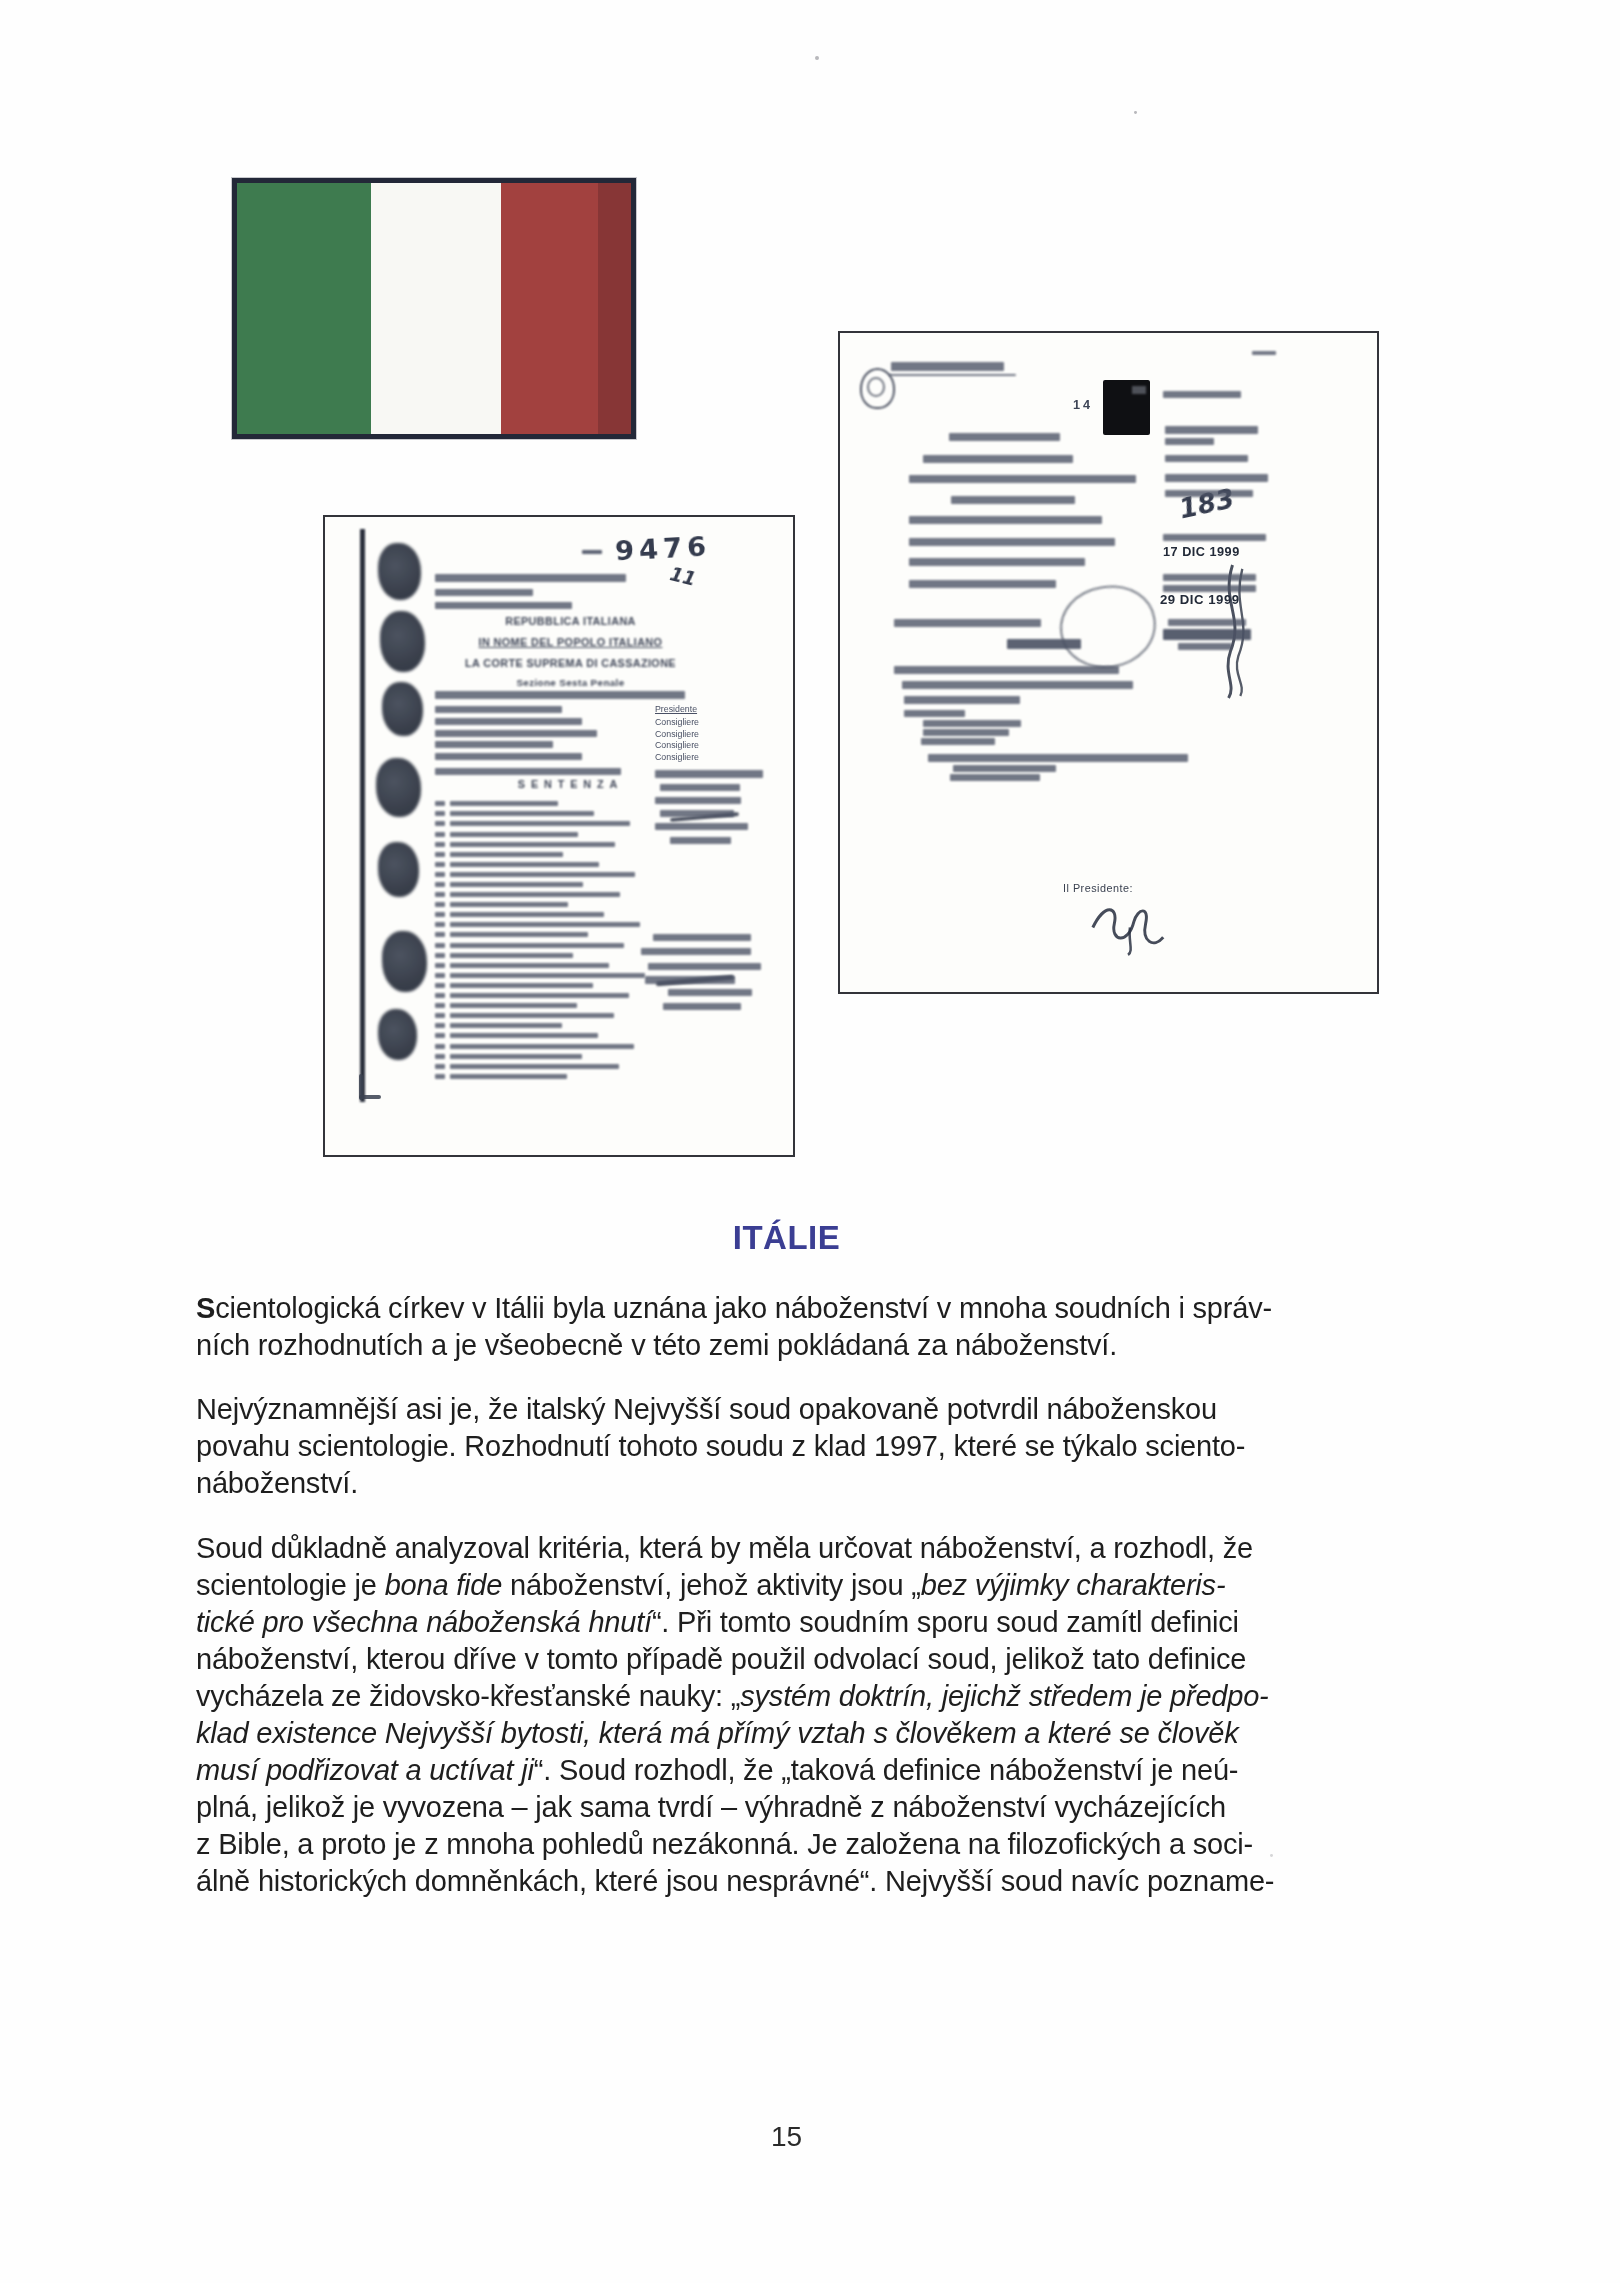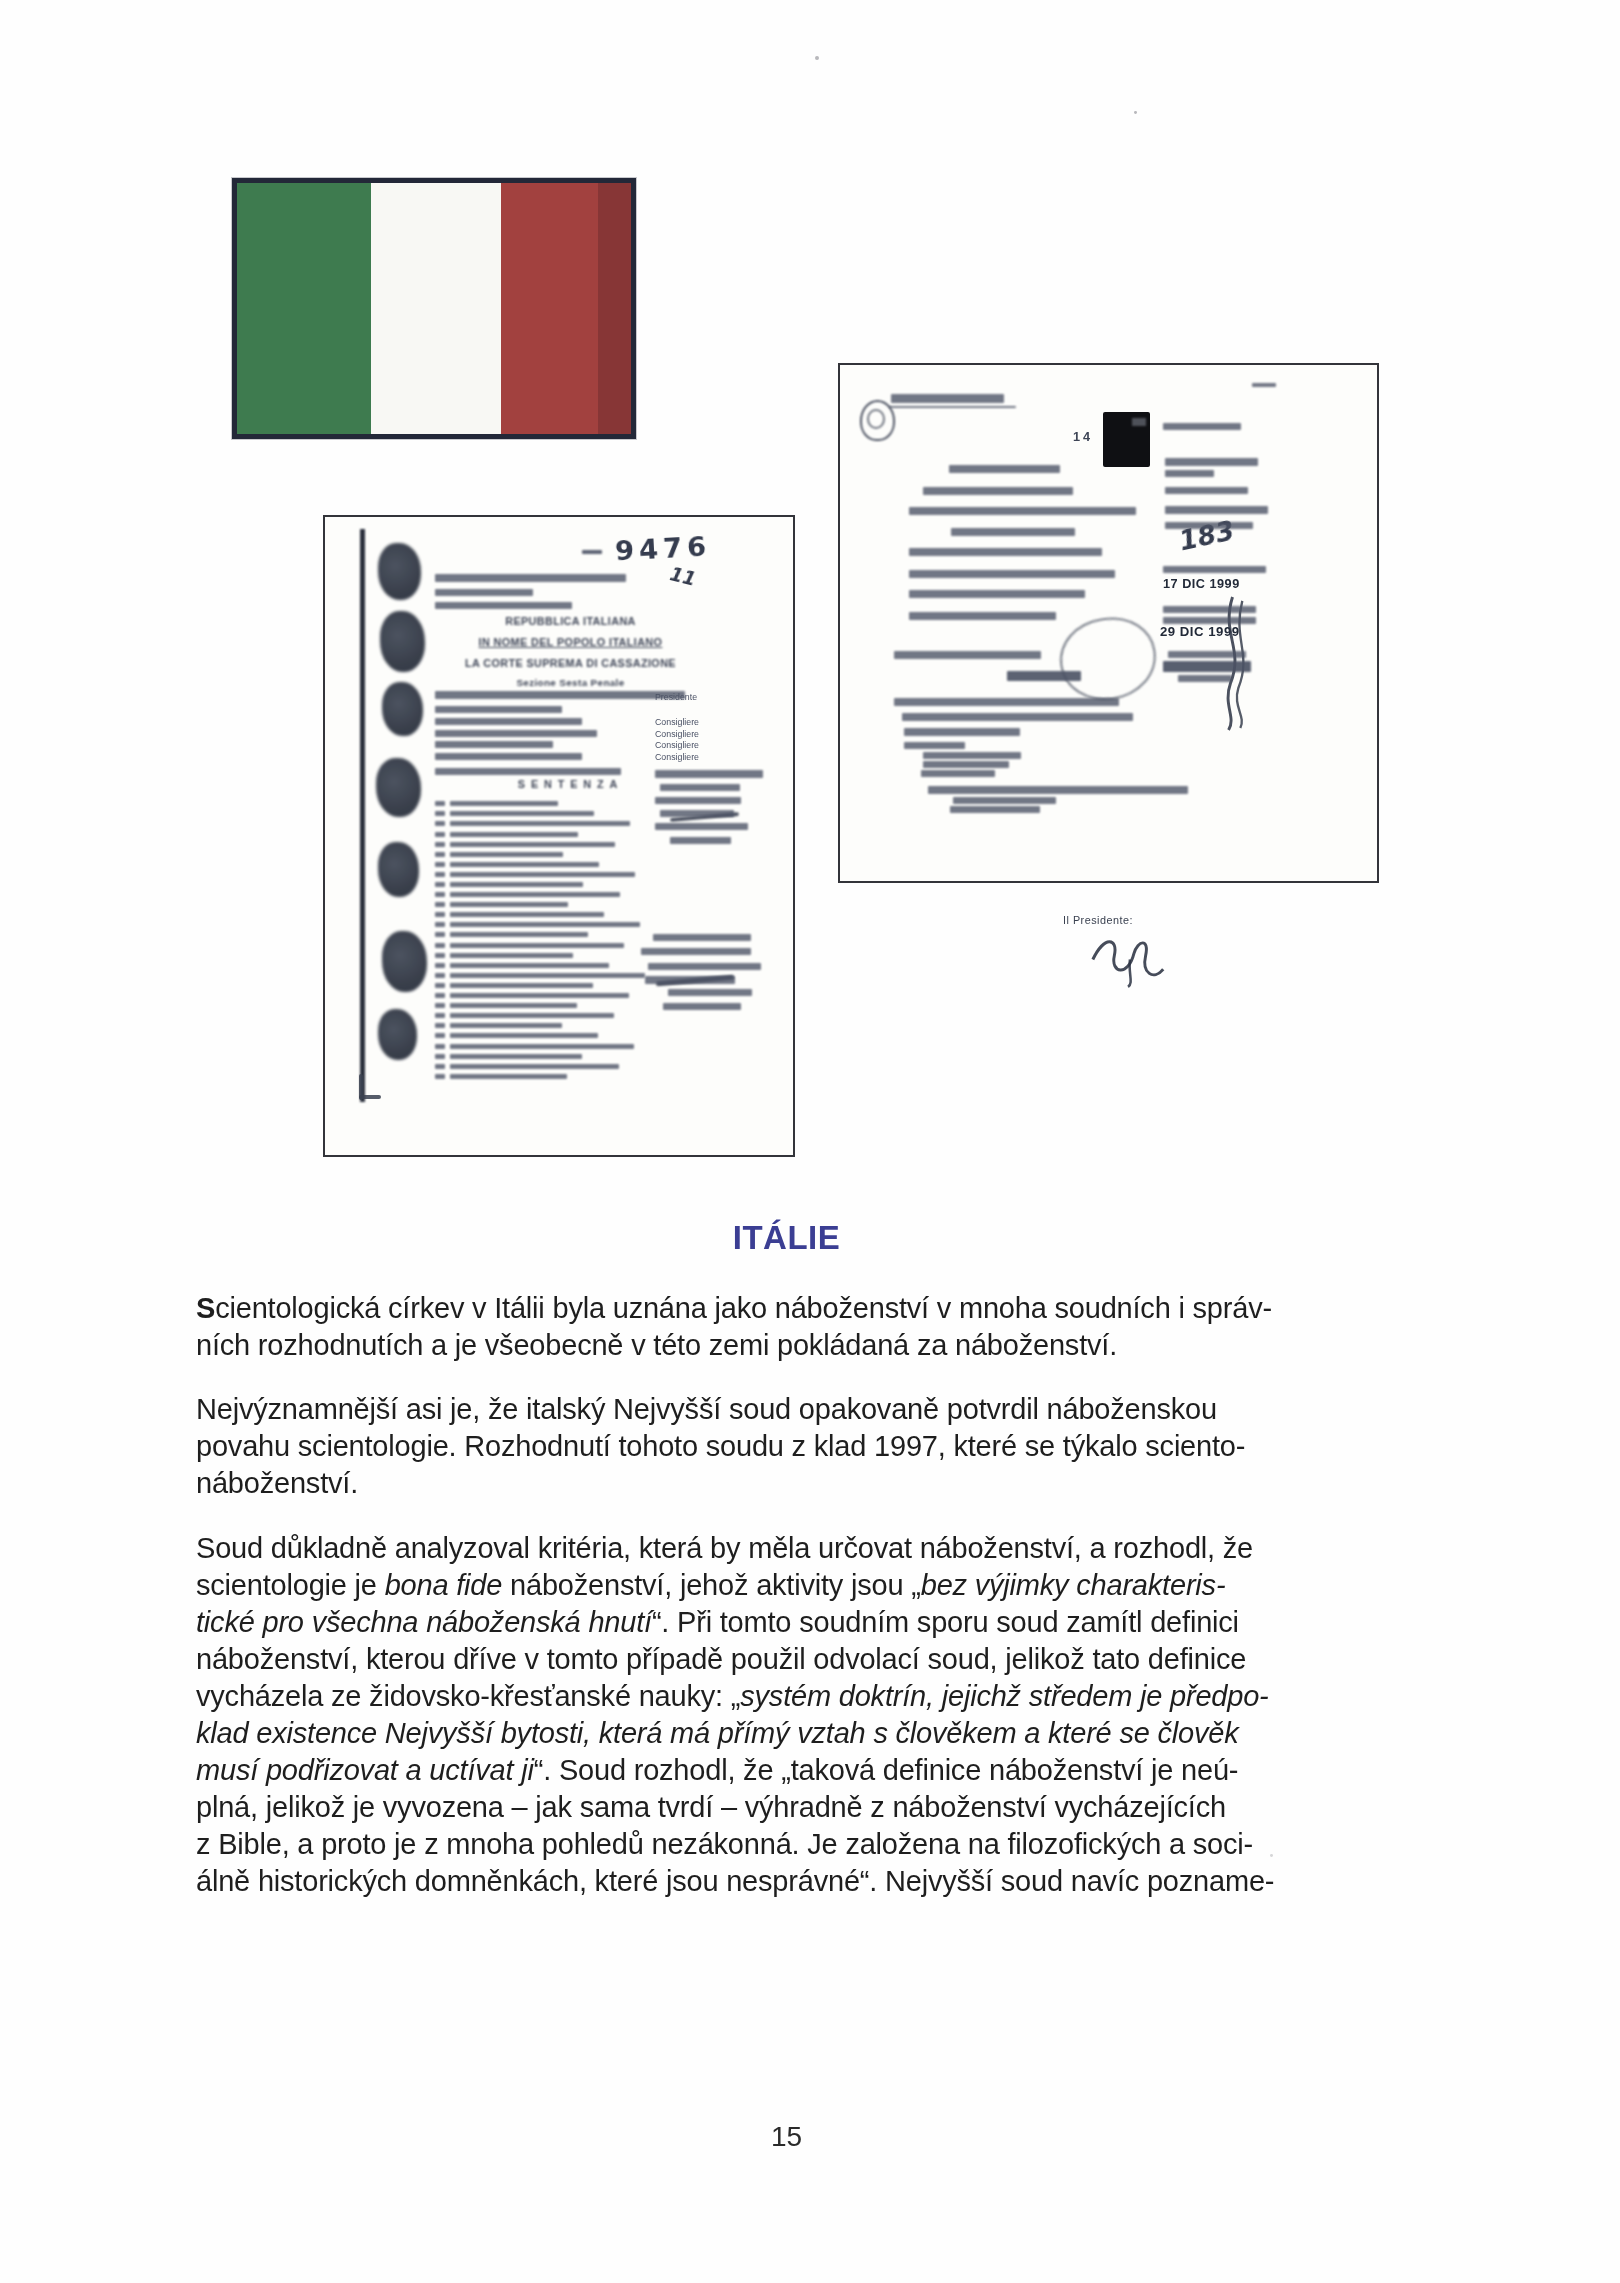--- a/index.html
+++ b/index.html
@@ -17,21 +17,21 @@
   .flag .band{height:100%;}
   .band-green{width:34%;}
   .band-white{width:33%;}
   .band-red{width:33%; position:relative;}
   .band-red::after{content:""; position:absolute; right:0; top:0; width:33px; height:100%; background:rgba(40,20,24,.22);}
   
   .doc{
     position:absolute; background:#fdfdfb; border:2px solid #33343a; box-sizing:border-box;
   }
   .doc-left{left:323px; top:515px; width:472px; height:642px;}
-  .doc-right{left:838px; top:331px; width:541px; height:520px;margin-top:32px;}
+  .doc-right{left:838px; top:331px; width:541px; height:663px;}
   .bar{
     position:absolute; background:#4b5264; filter:blur(1px); opacity:.78; border-radius:1px;
   }
   .stampblob{
     position:absolute; background:radial-gradient(circle at 40% 40%, #3d4553, #272d3a 70%);
     border-radius:42% 50% 45% 50%; filter:blur(1.6px); opacity:.92;
   }
   .spine{position:absolute; background:#2b303c; filter:blur(0.8px);}
   .scanword{
     position:absolute; color:#3e4556; filter:blur(0.7px); white-space:nowrap;
@@ -91,21 +91,21 @@
     <div class="bar" style="left:257px;top:33px;width:19.6px;height:3.9px;opacity:.9;"></div>
     <div class="hand" style="left:345px;top:49px;font-size:18.6px;font-style:italic;transform:rotate(14deg);">11</div>
 
     <div class="doc-headers">
       <div style="font-size:10.8px;">REPUBBLICA ITALIANA</div>
       <div style="font-size:10.8px;text-decoration:underline;">IN NOME DEL POPOLO ITALIANO</div>
       <div style="font-size:10.8px;">LA CORTE SUPREMA DI CASSAZIONE</div>
       <div style="font-size:9.8px;">Sezione Sesta Penale</div>
     </div>
 
-    <span class="rolespan" style="top:175px;">Presidente</span>
+    <span class="rolespan" style="top:187px;text-decoration:underline;">Presidente</span>
     <span class="rolespan" style="top:200px;">Consigliere</span>
     <span class="rolespan" style="top:212px;">Consigliere</span>
     <span class="rolespan" style="top:223px;">Consigliere</span>
     <span class="rolespan" style="top:235px;">Consigliere</span>
 
     <div class="sentenza" style="top:261px;">SENTENZA</div>
 
     <div class="scribble" style="left:345px;top:298px;width:69px;height:3.9px;"></div>
     <div class="scribble" style="left:331px;top:461px;width:78px;height:4.9px;"></div>
     <div class="penmark" style="left:34px;top:557px;width:3.9px;height:25.5px;"></div>

